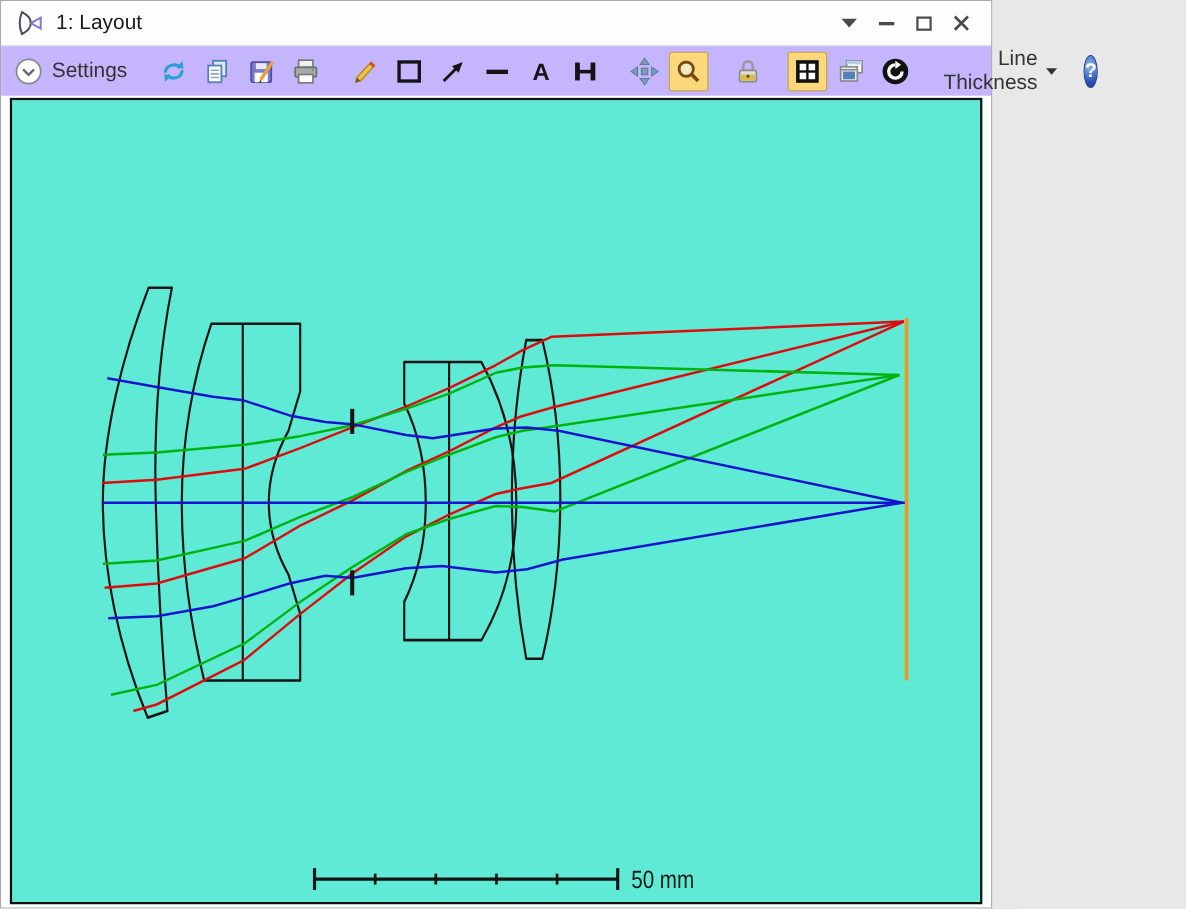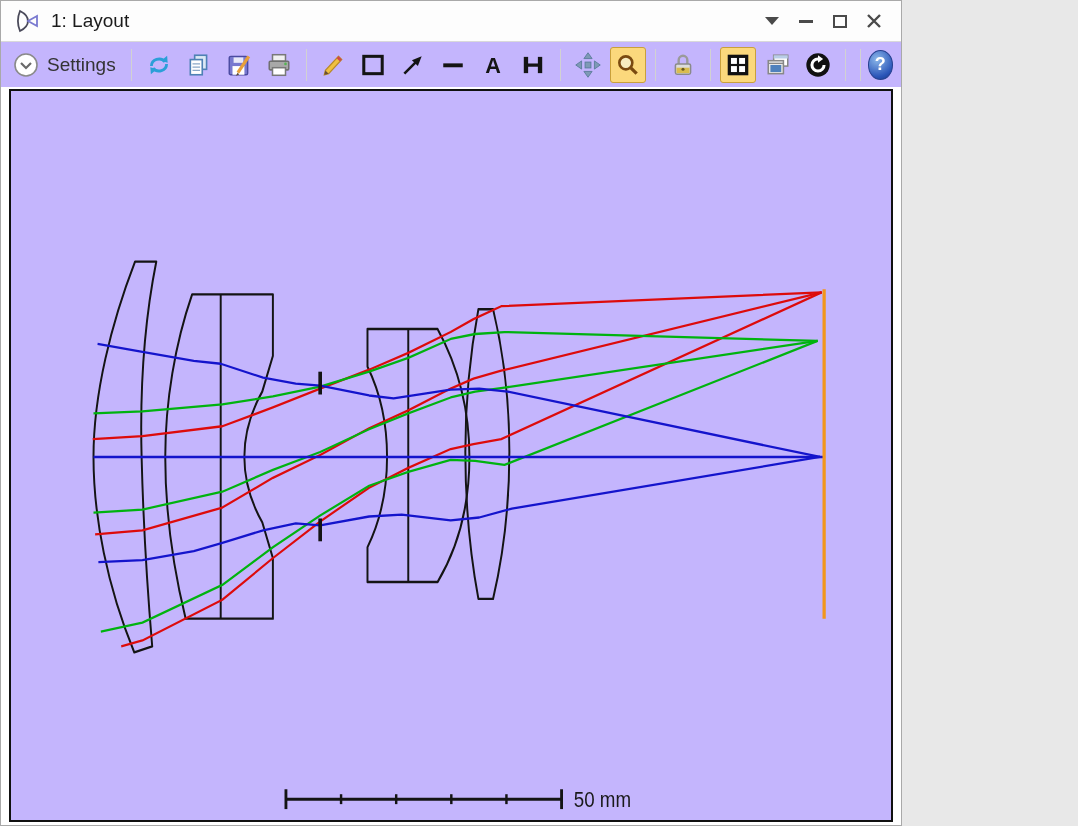--- a/index.html
+++ b/index.html
@@ -21,21 +21,21 @@
   .tbtn { height:36px; min-width:36px; display:flex; align-items:center; justify-content:center; border:1px solid transparent; border-radius:3px; margin:0 2px; cursor:pointer; }
   .tbtn.active { background:#fbd87c; border-color:#c9a03b; }
   .settings-btn { display:flex; align-items:center; gap:8px; padding:2px 8px 2px 4px; cursor:pointer; }
   .settings-label { font-size:19px; color:#333; }
   .lt-btn { display:flex; align-items:center; gap:8px; padding:2px 10px; cursor:pointer; }
   .lt-label { font-size:19px; color:#333; }
   .lt-caret { width:0; height:0; border-left:5px solid transparent; border-right:5px solid transparent; border-top:6px solid #333; }
   .help-btn { width:30px; height:30px; border-radius:50%; background:radial-gradient(circle at 35% 30%, #8cb8ea, #2a55b8 70%, #1a3a8a); color:#fff; font-weight:bold; font-size:18px; display:flex; align-items:center; justify-content:center; cursor:pointer; border:1px solid #25408f; }
 
   
-  .plot { position:absolute; top:88px; left:8px; right:8px; bottom:3px; border:2px solid #101010; background:#c4b5fd;padding-left:14px; }
+  .plot { position:absolute; top:88px; left:8px; right:8px; bottom:3px; border:2px solid #101010; background:#5eead4;padding-left:14px; }
   .plot svg.canvas { width:100%; height:100%; display:block; }
 </style>
 </head>
 <body>
 
 <div class="window">
 
   <div class="titlebar">
     <svg width="28" height="24" viewBox="0 0 28 24">
       <path d="M7,2 C13,5 15,8 15,12 C15,16 13,19 7,22 C4.5,16 4.5,8 7,2 Z" fill="none" stroke="#4a4a5a" stroke-width="1.8"></path>
@@ -207,20 +207,24 @@
     <div class="tbtn">
       <svg width="28" height="28" viewBox="0 0 24 24">
         <circle cx="12" cy="12" r="10" fill="#111111"></circle>
         <path d="M12,6.8 a5.2,5.2 0 1 0 5.2,5.2" fill="none" stroke="#ffffff" stroke-width="2.6"></path>
         <path d="M12,3.6 L16.4,6.8 L12,10 Z" fill="#ffffff"></path>
       </svg>
     </div>
 
     <div class="sep"></div>
 
+    <div class="lt-btn">
+      <span class="lt-label">Line Thickness</span>
+      <span class="lt-caret"></span>
+    </div>
 
     <div class="sep"></div>
 
     <div class="help-btn">
       <span>?</span>
     </div>
   </div>
 
   <div class="plot">
     <svg class="canvas" viewBox="8 88 1062 735" preserveAspectRatio="none">

